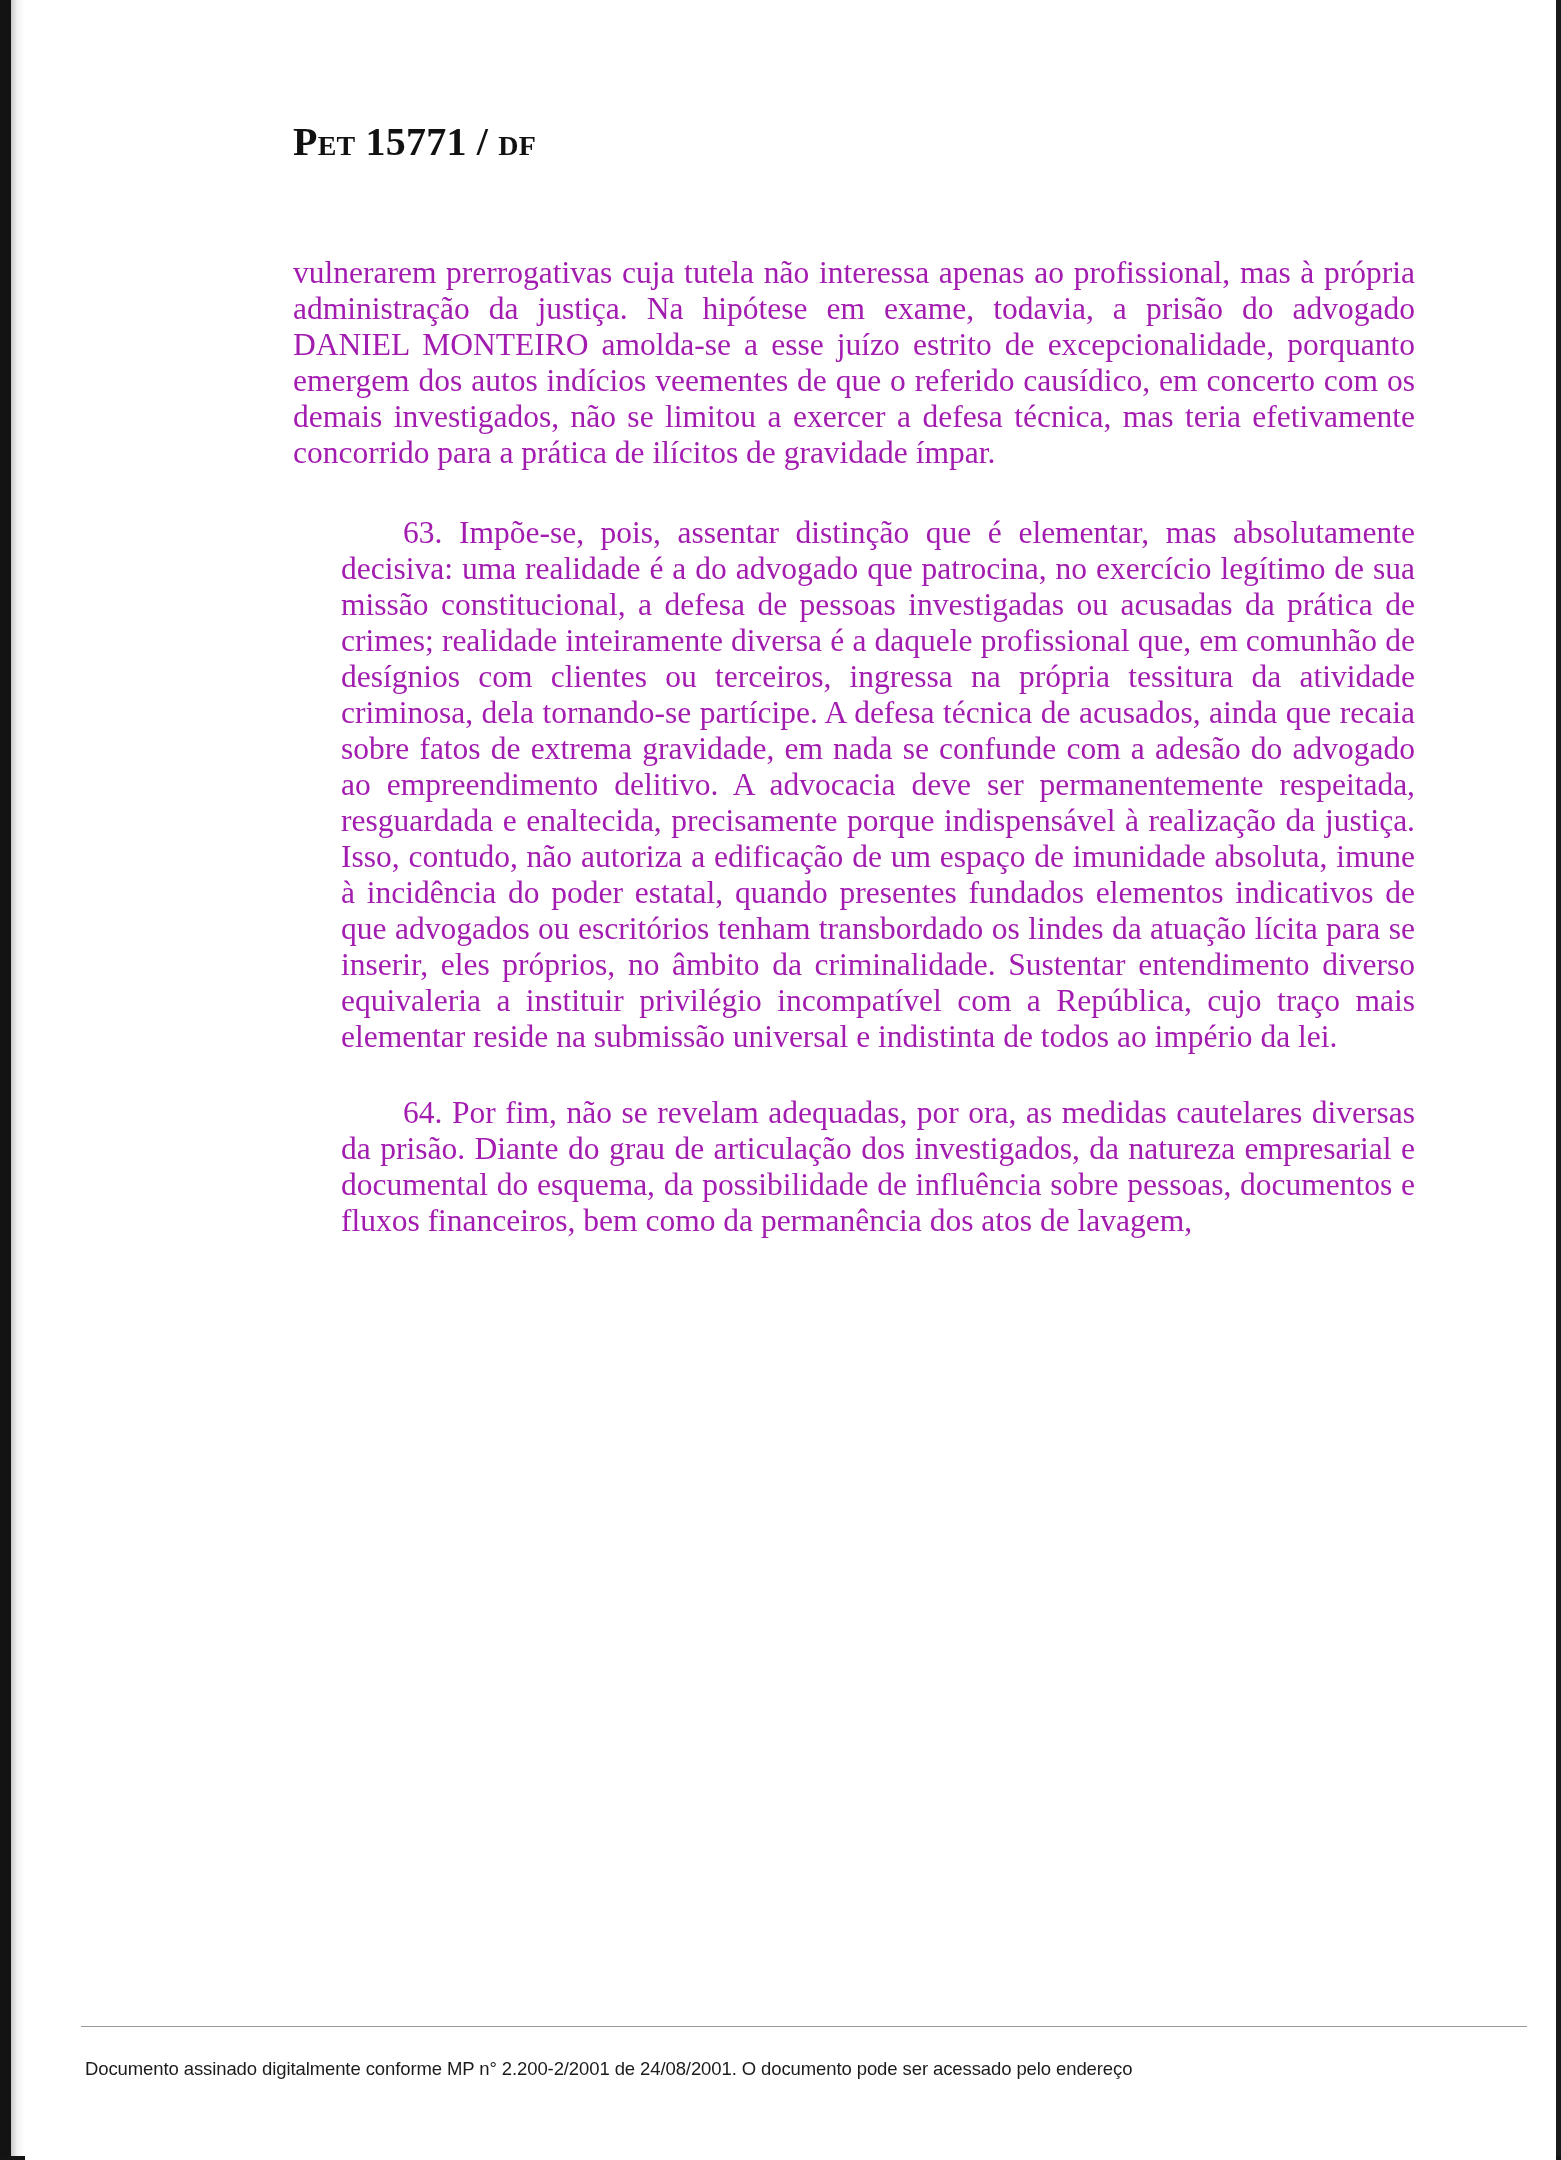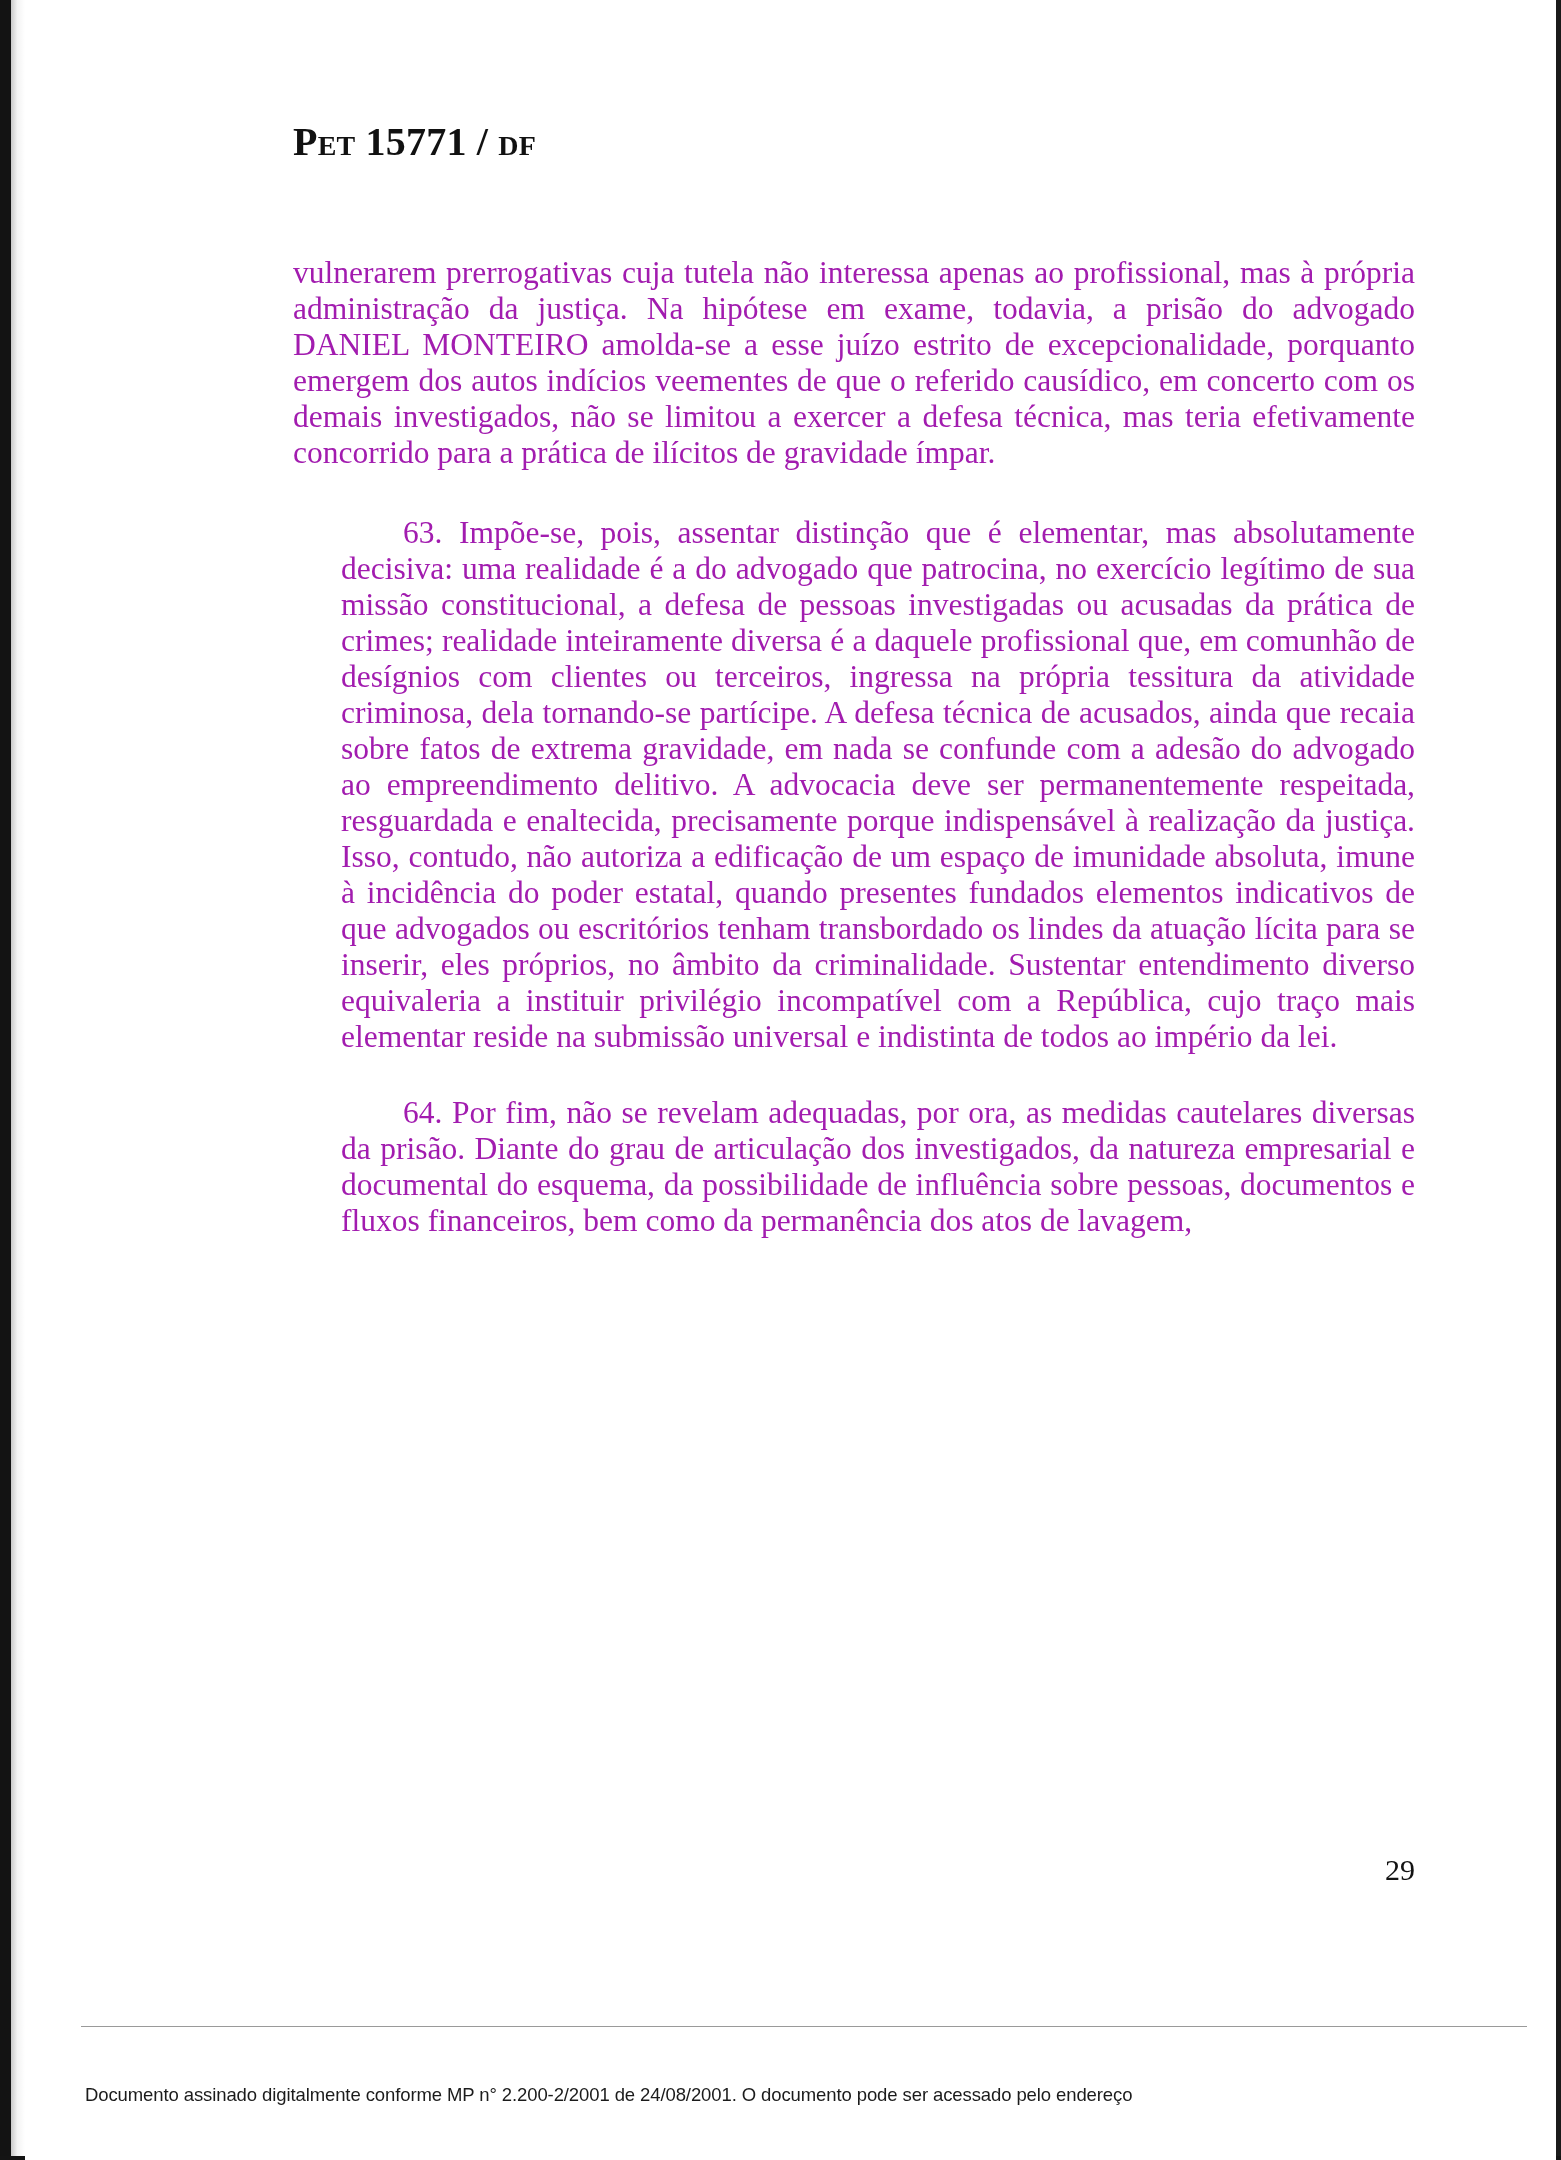--- a/index.html
+++ b/index.html
@@ -125,21 +125,20 @@
   .footer {
     position: absolute;
     left: 60px;
     top: 2055px;
     width: 1460px;
     font-family: "Liberation Sans", "DejaVu Sans", sans-serif;
     font-size: 18.5px;
     line-height: 28px;
     color: #1b1b1b;
     letter-spacing: -0.1px;
-    margin-top: 26px;
   }
   .footer div {
     white-space: nowrap;
   }
 </style>
 </head>
 <body>
 
 <div class="page">
 
@@ -155,21 +154,20 @@
       <div class="doc-header">PET 15771 / DF</div>
 
       <p class="body-par tight">vulnerarem prerrogativas cuja tutela não interessa apenas ao profissional, mas à própria administração da justiça. Na hipótese em exame, todavia, a prisão do advogado DANIEL MONTEIRO amolda-se a esse juízo estrito de excepcionalidade, porquanto emergem dos autos indícios veementes de que o referido causídico, em concerto com os demais investigados, não se limitou a exercer a defesa técnica, mas teria efetivamente concorrido para a prática de ilícitos de gravidade ímpar.</p>
 
       <p class="body-par indent">63. Impõe-se, pois, assentar distinção que é elementar, mas absolutamente decisiva: uma realidade é a do advogado que patrocina, no exercício legítimo de sua missão constitucional, a defesa de pessoas investigadas ou acusadas da prática de crimes; realidade inteiramente diversa é a daquele profissional que, em comunhão de desígnios com clientes ou terceiros, ingressa na própria tessitura da atividade criminosa, dela tornando-se partícipe. A defesa técnica de acusados, ainda que recaia sobre fatos de extrema gravidade, em nada se confunde com a adesão do advogado ao empreendimento delitivo. A advocacia deve ser permanentemente respeitada, resguardada e enaltecida, precisamente porque indispensável à realização da justiça. Isso, contudo, não autoriza a edificação de um espaço de imunidade absoluta, imune à incidência do poder estatal, quando presentes fundados elementos indicativos de que advogados ou escritórios tenham transbordado os lindes da atuação lícita para se inserir, eles próprios, no âmbito da criminalidade. Sustentar entendimento diverso equivaleria a instituir privilégio incompatível com a República, cujo traço mais elementar reside na submissão universal e indistinta de todos ao império da lei.</p>
 
       <p class="body-par indent">64. Por fim, não se revelam adequadas, por ora, as medidas cautelares diversas da prisão. Diante do grau de articulação dos investigados, da natureza empresarial e documental do esquema, da possibilidade de influência sobre pessoas, documentos e fluxos financeiros, bem como da permanência dos atos de lavagem,</p>
 
     </div>
 
-    <div class="page-number">29</div>
 
     <div class="footer-rule"></div>
 
     <div class="footer">
       <div>Documento assinado digitalmente conforme MP n° 2.200-2/2001 de 24/08/2001. O documento pode ser acessado pelo endereço</div>
     </div>
 
   </div>
 </div>
 

